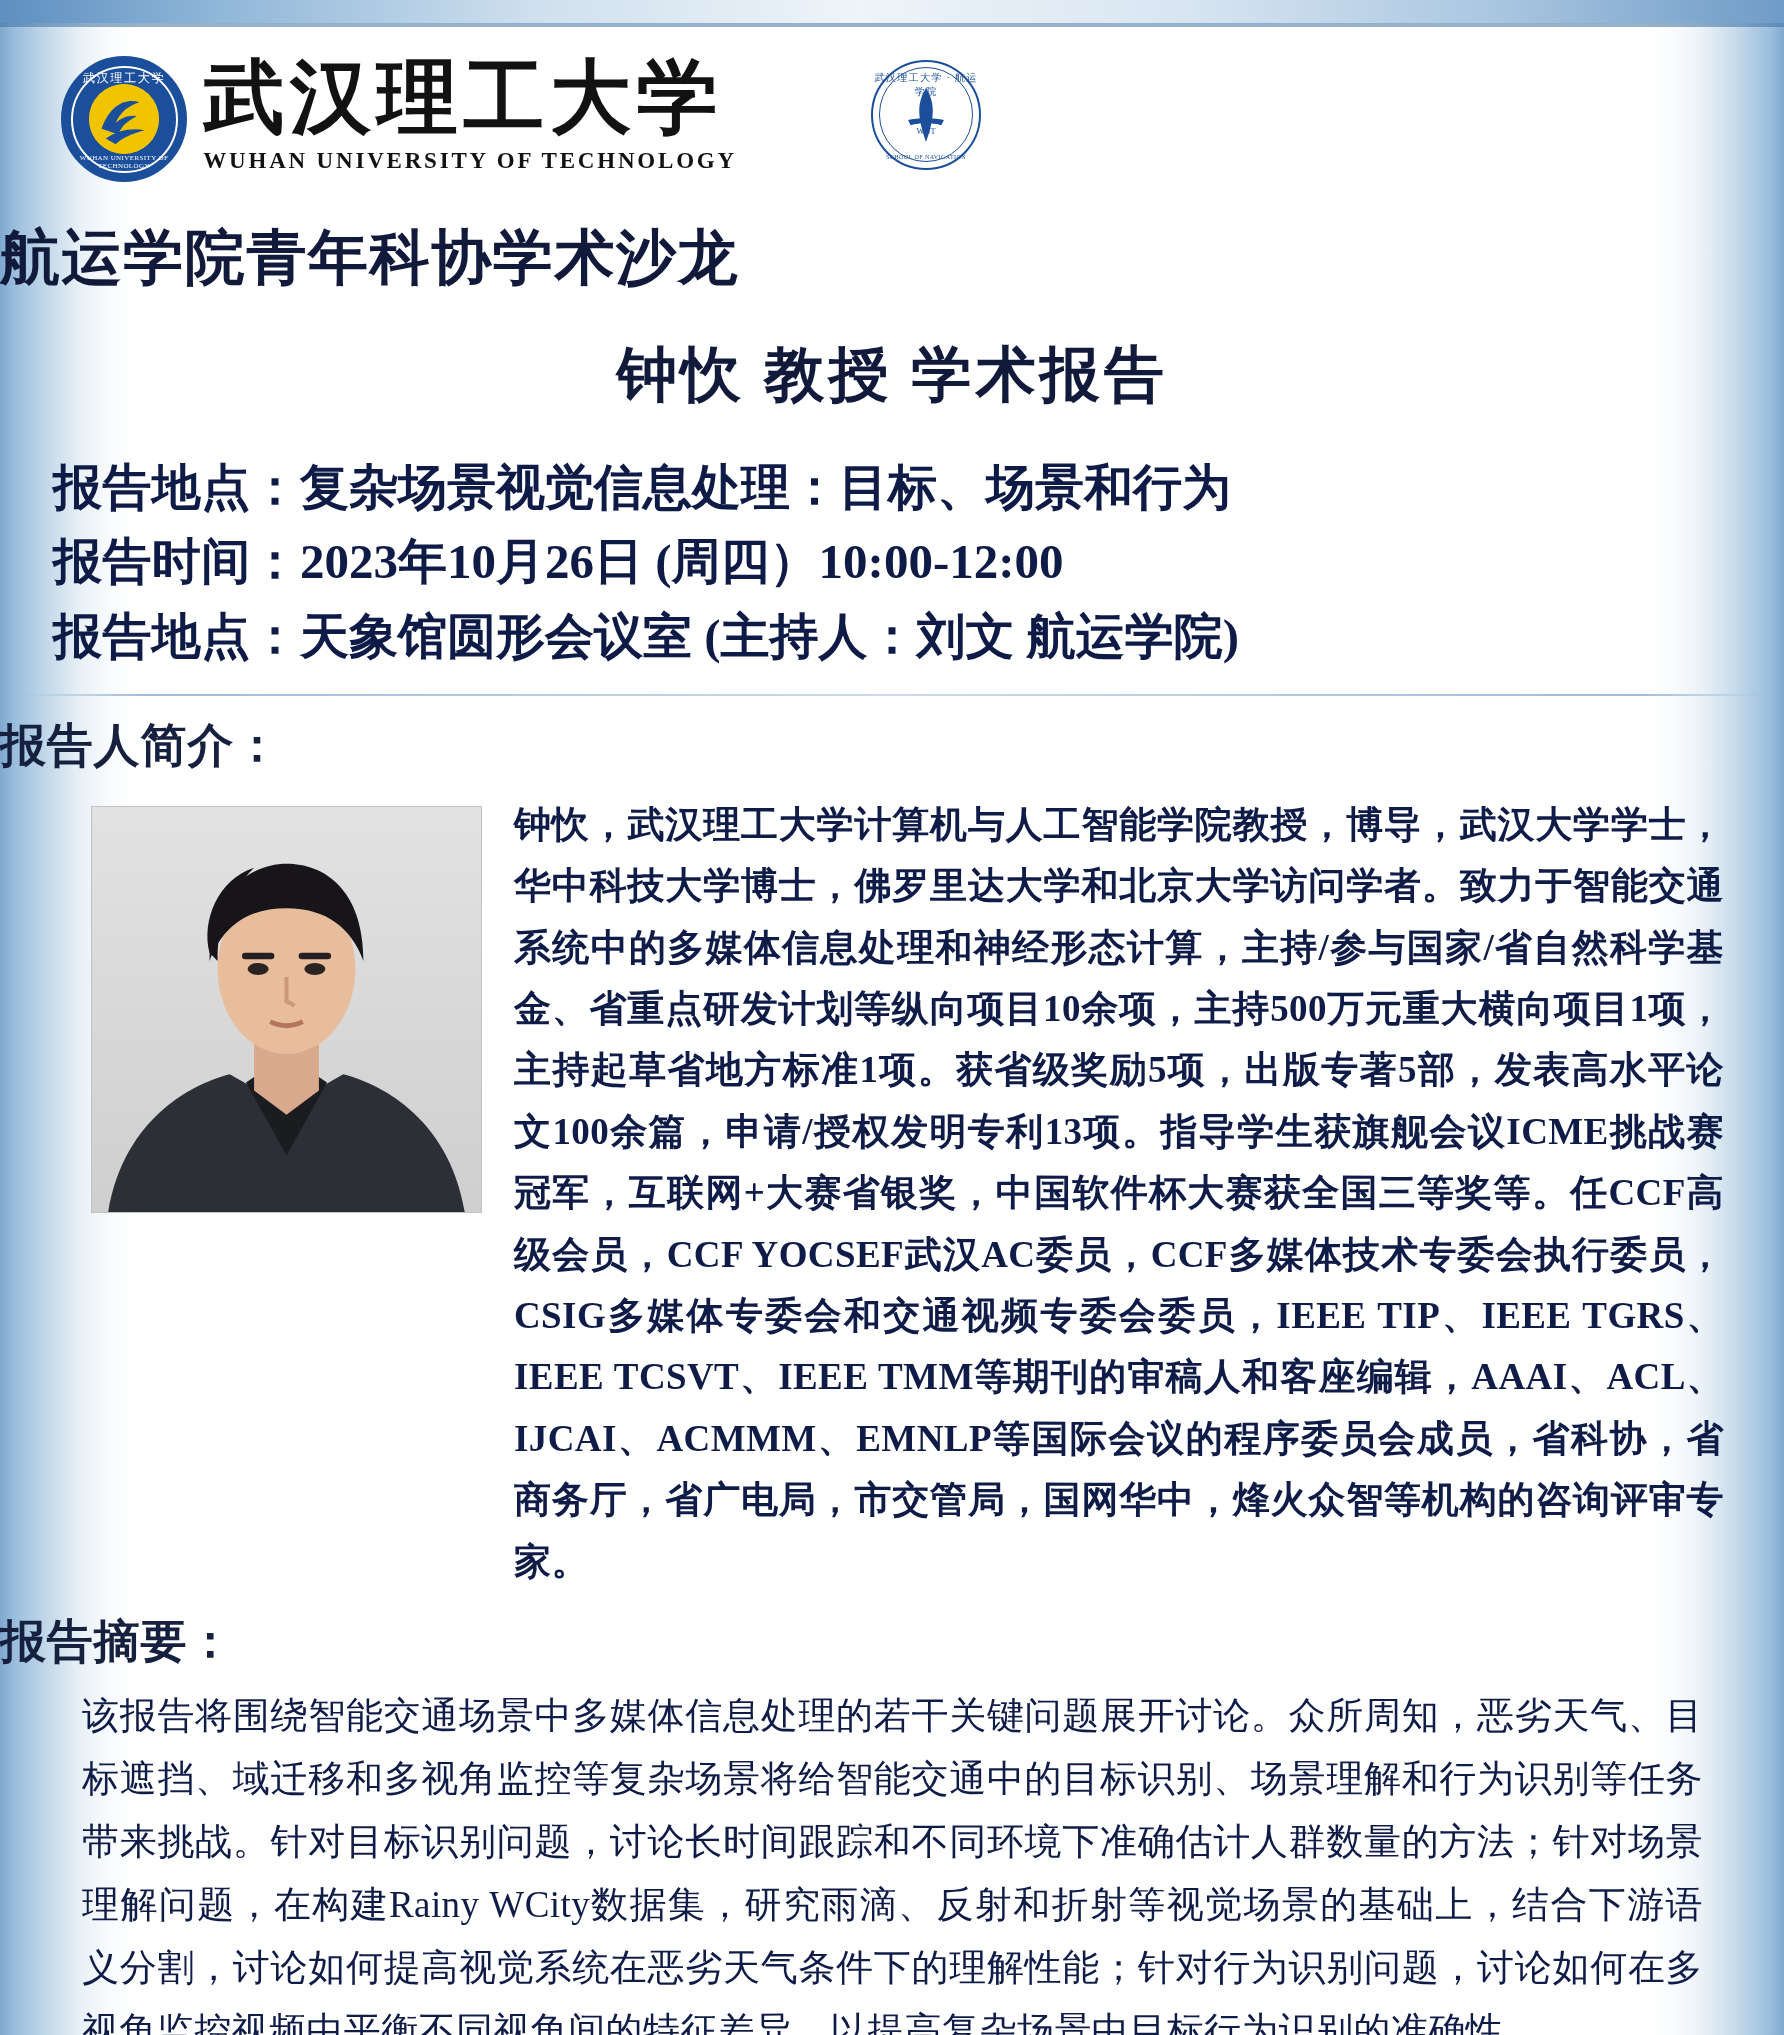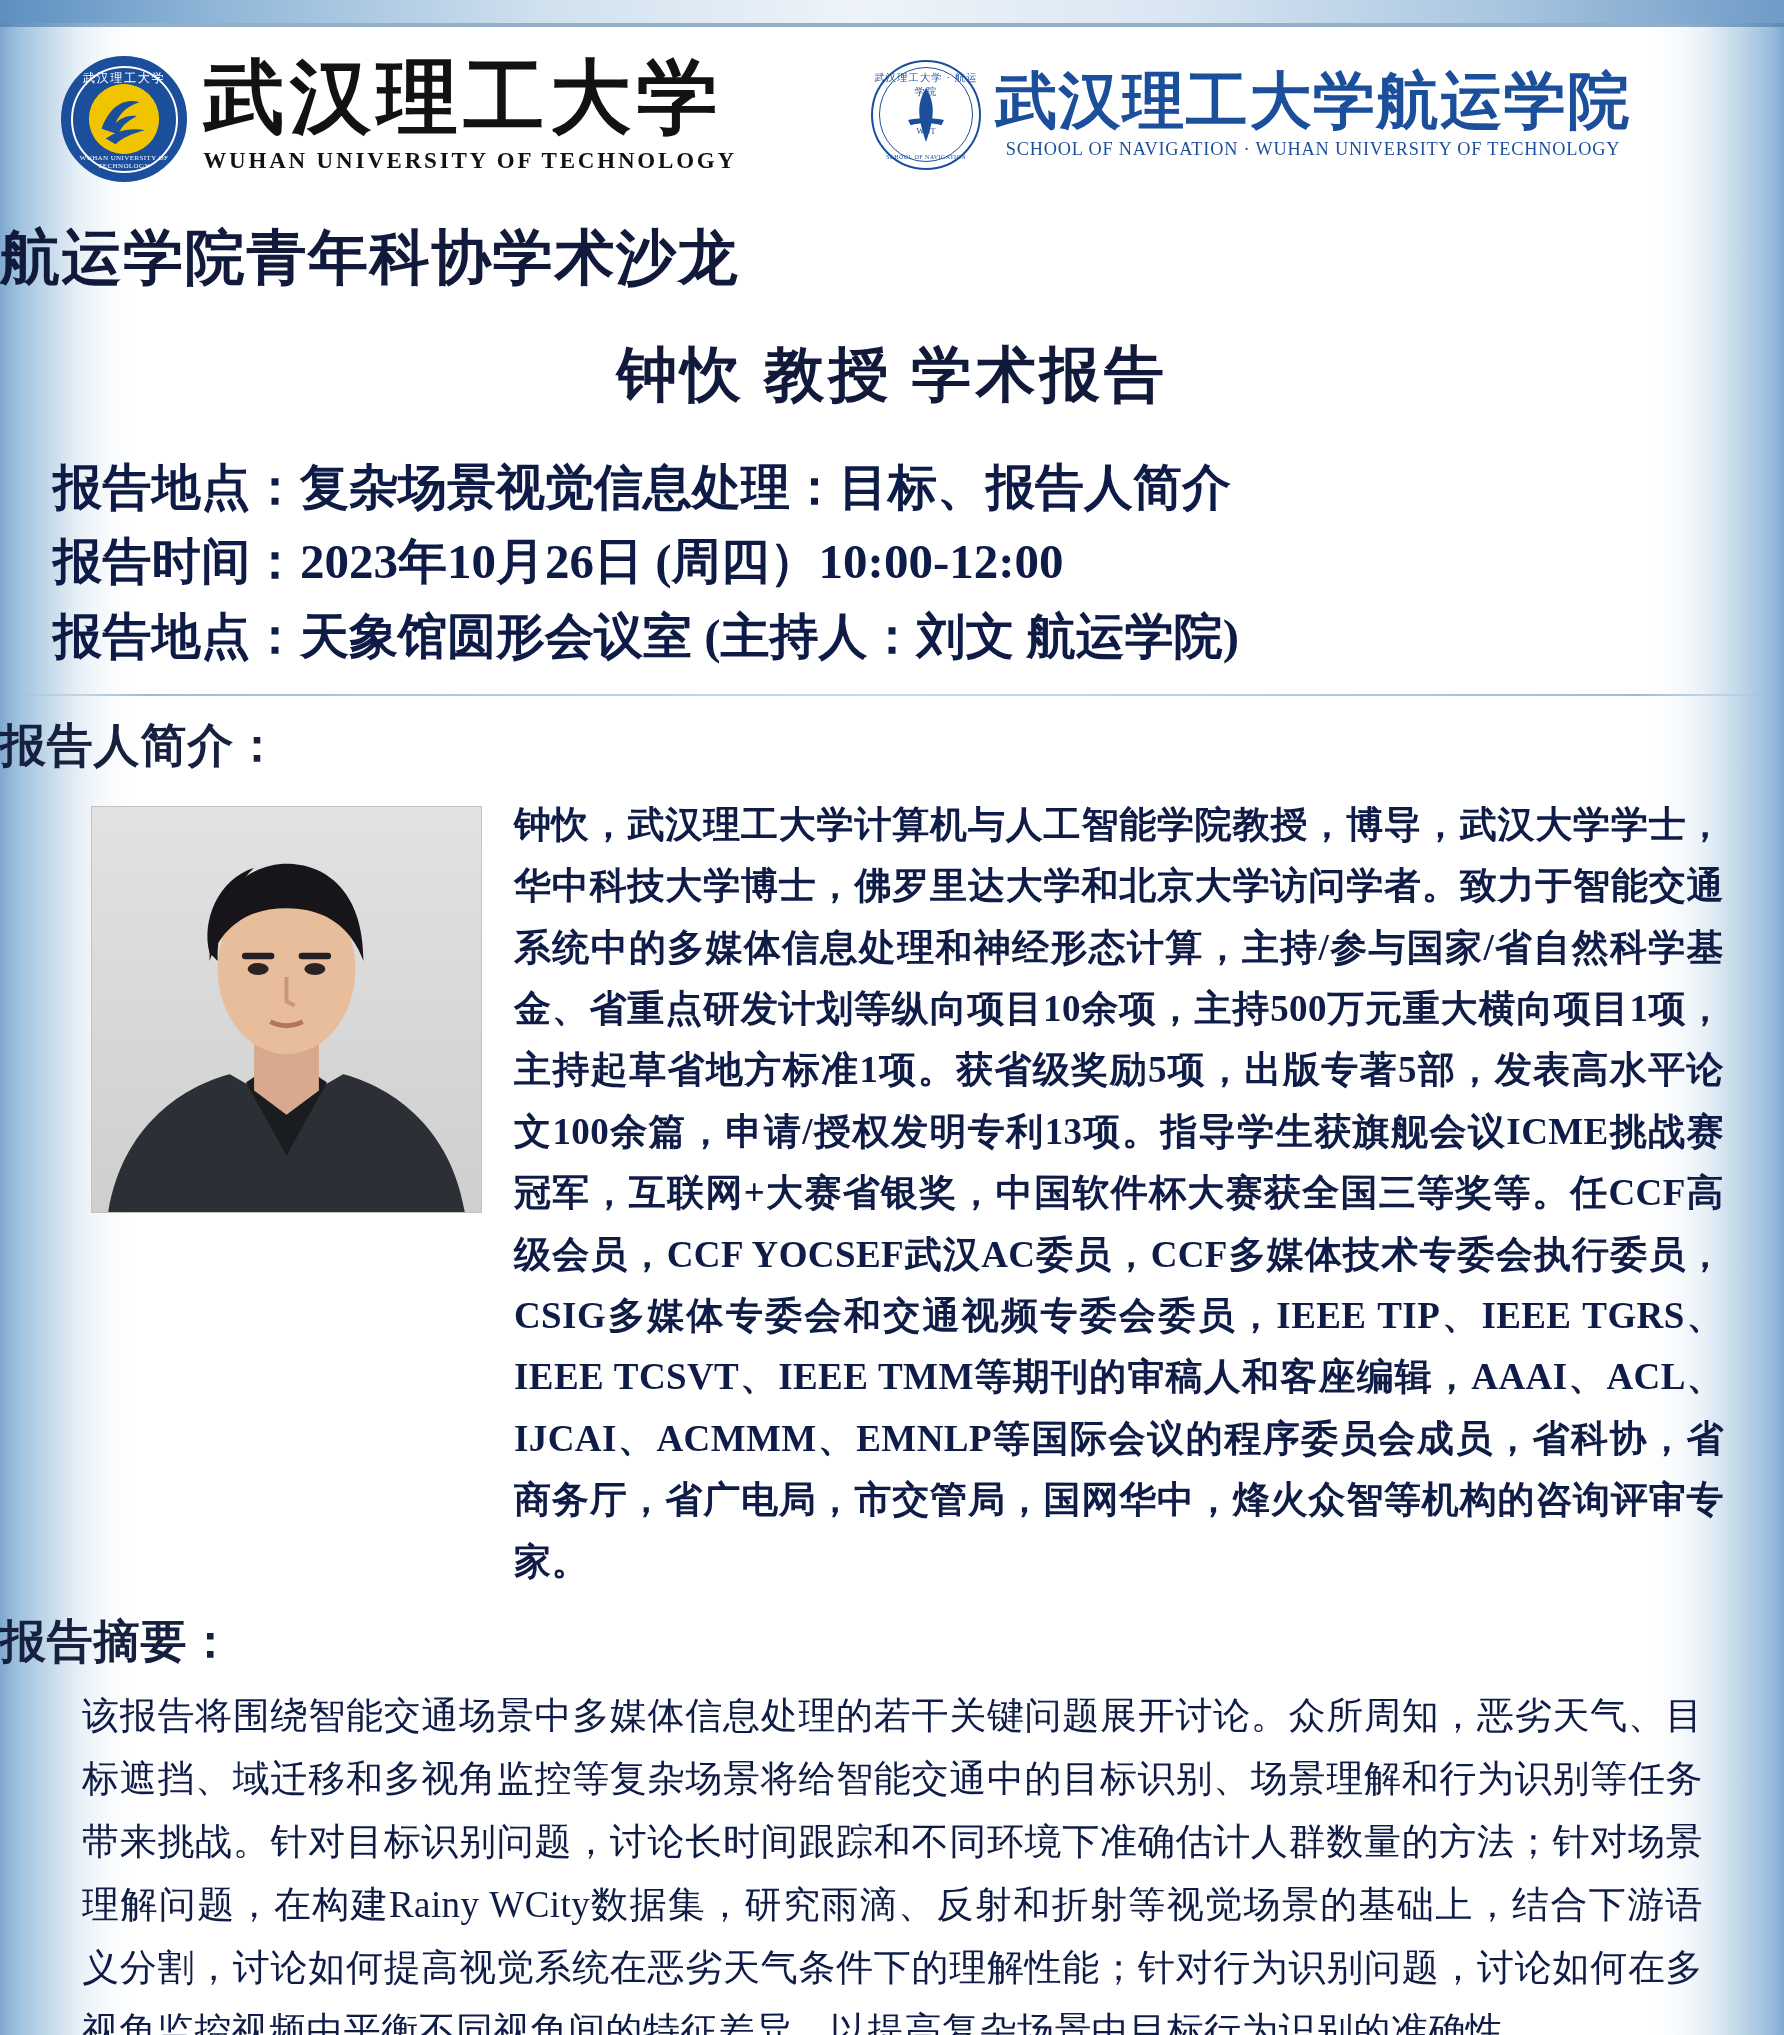--- a/index.html
+++ b/index.html
@@ -309,34 +309,30 @@
           <div class="seal-blue-inner">
             <svg viewBox="0 0 100 100" aria-hidden="true">
               <path d="M50 8 C62 28 66 48 50 92 C34 48 38 28 50 8 Z" fill="#1b4f9c"></path>
               <path d="M22 58 C36 54 64 54 78 58 L74 66 C60 62 40 62 26 66 Z" fill="#1b4f9c"></path>
               <text x="50" y="80" font-size="13" text-anchor="middle" fill="#1b4f9c" font-family="Liberation Serif, serif">WUT</text>
             </svg>
           </div>
           <div class="seal-text-top">武汉理工大学 · 航运学院</div>
           <div class="seal-text-bottom">SCHOOL OF NAVIGATION</div>
         </div>
-        <div class="nav-names">
-          <div class="nav-cn">武汉理工大学航运学院</div>
-          <div class="nav-en">SCHOOL OF NAVIGATION · WUHAN UNIVERSITY OF TECHNOLOGY</div>
-        </div>
       </div>
 
     </div>
 
     <div class="title1">航运学院青年科协学术沙龙</div>
     <div class="title2">钟忺 教授 学术报告</div>
 
     <div class="info-block">
       <div class="info-line">
-        <span class="label">报告地点：</span><span>复杂场景视觉信息处理：目标、报告人简介</span>
+        <span class="label">报告地点：</span><span>复杂场景视觉信息处理：目标、场景和行为</span>
       </div>
       <div class="info-line">
         <span class="label">报告时间：</span><span>2023年10月26日 (周四）10:00-12:00</span>
       </div>
       <div class="info-line">
         <span class="label">报告地点：</span><span>天象馆圆形会议室</span><span>&nbsp;</span><span>(主持人：刘文 航运学院)</span>
       </div>
     </div>
 
     <div class="sep"></div>

